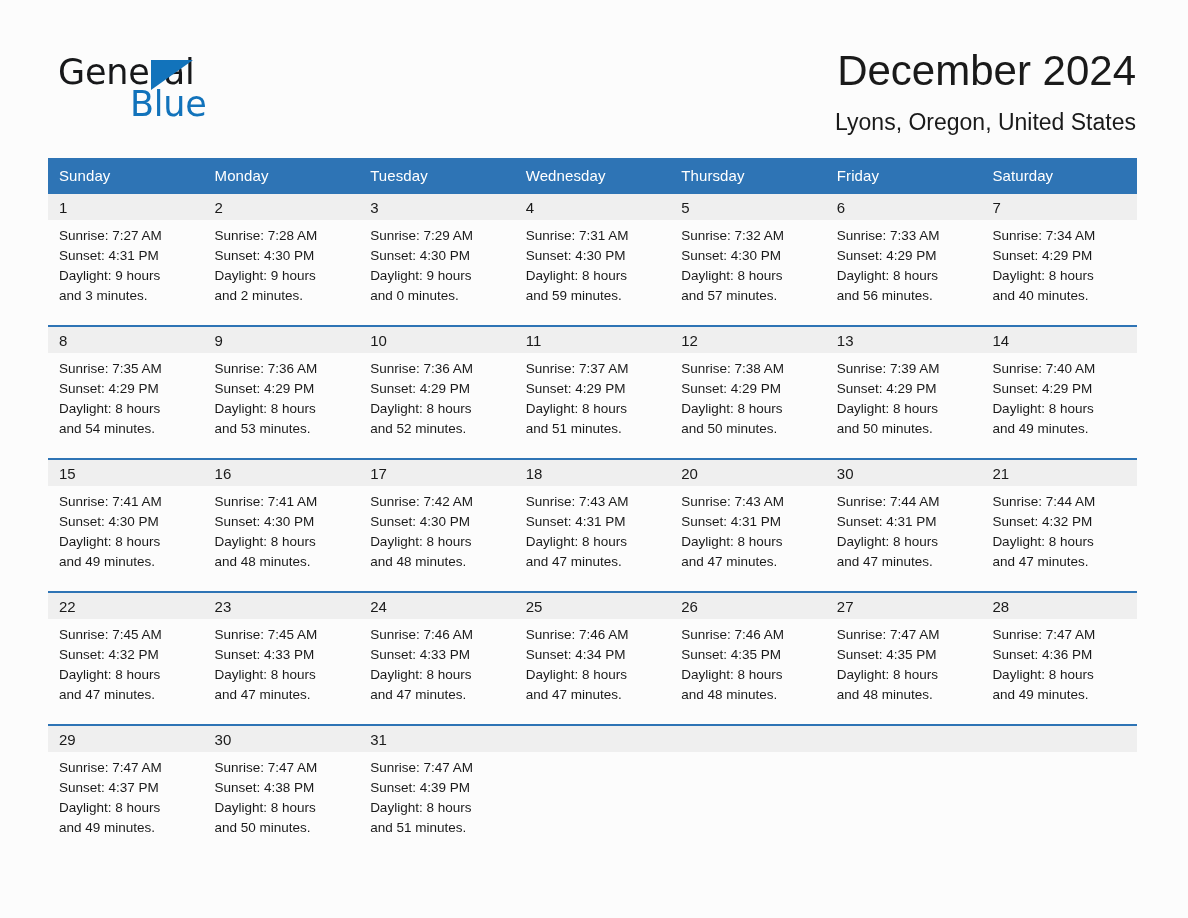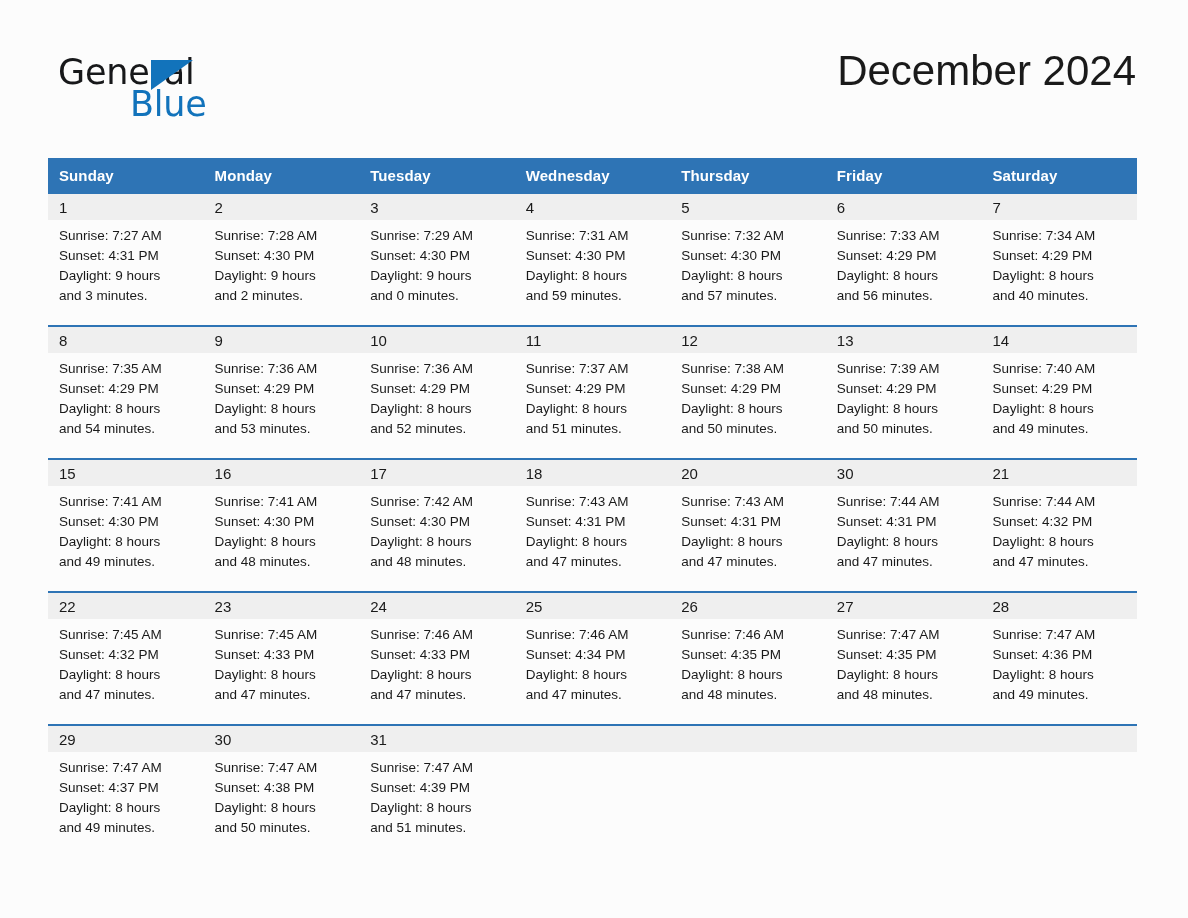--- a/index.html
+++ b/index.html
@@ -99,21 +99,21 @@
     border-collapse: collapse;
     table-layout: fixed;
   }
   .calendar col {
     width: 155.57px;
   }
   .weekday-head th {
     background: #2e74b5;
     color: #ffffff;
     font-size: 15px;
-    font-weight: 700;
+    font-weight: 400;
     text-align: left;
     padding: 8px 0 8px 11px;
     height: 18px;
     vertical-align: middle;
     letter-spacing: 0.1px;
   }
 
   .week-row td {
     vertical-align: top;
     padding: 0;
@@ -163,20 +163,21 @@
   <div class="header">
 
     <div class="logo">
       <span class="logo-general">General</span>
       <span class="logo-triangle"></span>
       <span class="logo-blue">Blue</span>
     </div>
 
     <div class="title-block">
       <div class="month-title">December 2024</div>
+      <div class="location-subtitle">Lyons, Oregon, United States</div>
     </div>
 
   </div>
 
   <table class="calendar">
     <colgroup>
       <col>
         <col>
         <col>
         <col>

